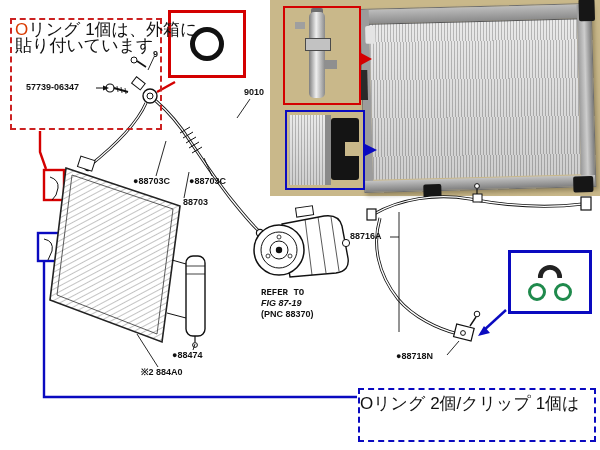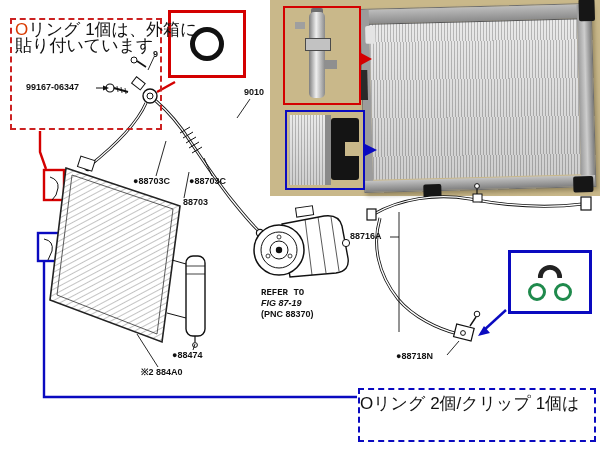--- a/index.html
+++ b/index.html
@@ -202,21 +202,21 @@
 
   <div class="abs blue-dashed-box" style="left:358px;top:388px;width:234px;height:50px;">
     <div class="jp" style="margin-top:7px;">Oリング 2個/クリップ 1個は</div>
   </div>
 
   <div class="abs jp" style="left:15px;top:23px;">
     <span class="red-o">O</span><span>リング 1個は、外箱に</span>
   </div>
   <div class="abs jp" style="left:15px;top:39px;">貼り付いています</div>
 
-  <div class="abs pn" style="left:26px;top:82px;">99167-06347</div>
+  <div class="abs pn" style="left:26px;top:82px;">57739-06347</div>
   <div class="abs pn" style="left:153px;top:49px;">9</div>
   <div class="abs pn" style="left:244px;top:87px;">9010</div>
 
   <div class="abs pn" style="left:133px;top:176px;">●88703C</div>
   <div class="abs pn" style="left:189px;top:176px;">●88703C</div>
   <div class="abs pn" style="left:167px;top:197px;padding-left:16px;">88703</div>
 
   <div class="abs pn" style="left:172px;top:350px;">●88474</div>
   <div class="abs pn" style="left:141px;top:367px;">※2 884A0</div>
 

